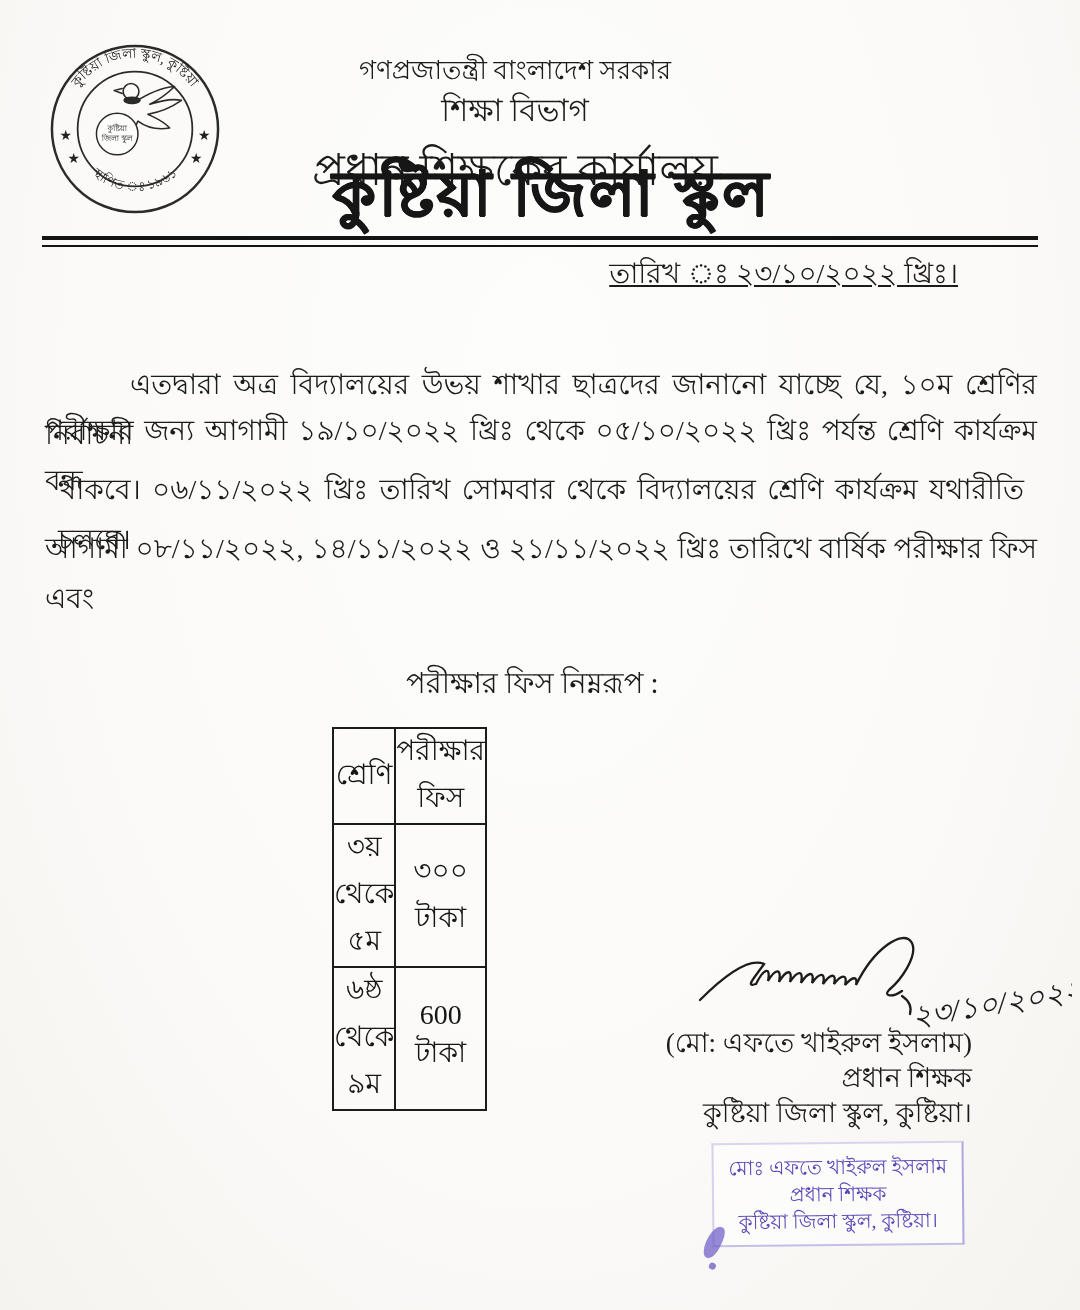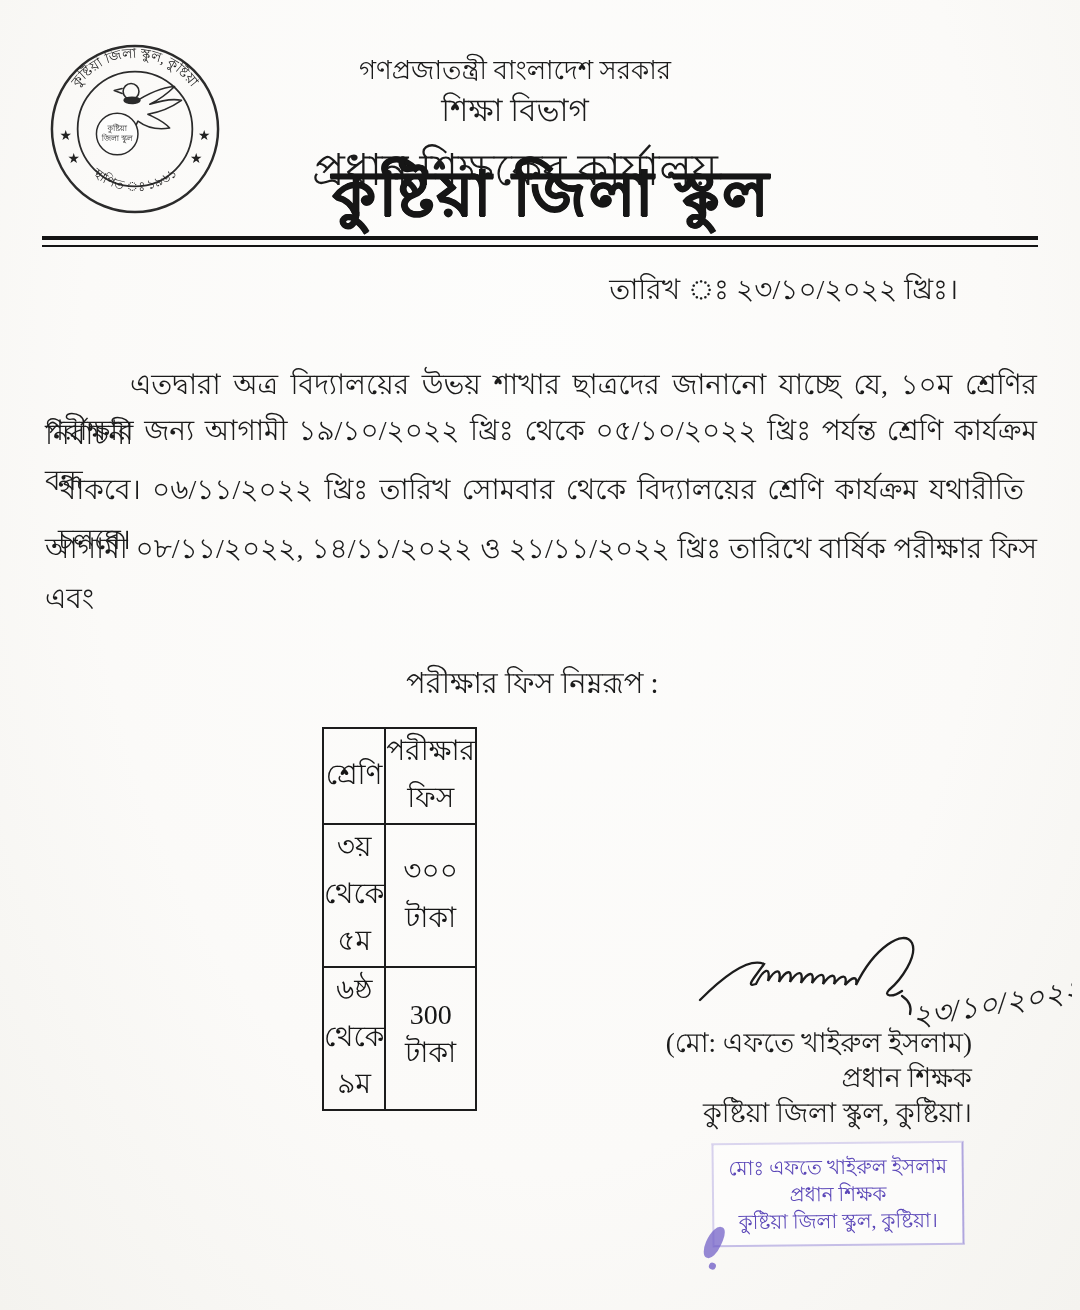--- a/index.html
+++ b/index.html
@@ -24,32 +24,32 @@
     font-size:62px; line-height:76px; font-weight:bold; letter-spacing:3px;
     color:#161616;
     text-shadow: 0.8px 0 0 #161616, -0.8px 0 0 #161616, 0 0.6px 0 #161616;
   }
 
   
   .rule {
     position:absolute; top:236px; left:42px; width:996px; height:5px;
     border-top:4px solid #141414; border-bottom:2px solid #141414;
   }
-  .date-line { position:absolute; top:268px; right:122px; font-size:28px; }
+  .date-line { position:absolute; top:252px; right:122px; font-size:28px;text-decoration:underline; }
 
   
   .body-text { position:absolute; top:360px; left:45px; width:992px; font-size:28px; }
   .bline { height:46px; line-height:50px; text-align:justify; text-align-last:justify; white-space:nowrap0; }
   .bline.first { text-indent:85px; }
   .bline.last  { text-align-last:auto; }
 
   
   .table-title { position:absolute; top:660px; left:406px; font-size:29px; }
   .fees-table {
-    position:absolute; top:727px; left:322px; border-collapse:collapse;
+    position:absolute; top:727px; left:332px; border-collapse:collapse;
     font-size:28px; color:#161616;
   }
   .fees-table th, .fees-table td {
     border:2.5px solid #1c1c1c; text-align:center; font-weight:normal; padding:0;
   }
   .fees-table th { width:0; height:40px; }
   .fees-table td { height:37px; }
   .col-class { width:191px; }
   .col-fee   { width:240px; }
 
@@ -141,21 +141,21 @@
         <th class="col-fee">পরীক্ষার ফিস</th>
       </tr>
     </thead>
     <tbody>
       <tr>
         <td>৩য় থেকে ৫ম</td>
         <td>৩০০ টাকা</td>
       </tr>
       <tr>
         <td>৬ষ্ঠ থেকে ৯ম</td>
-        <td>300 টাকা</td>
+        <td>600 টাকা</td>
       </tr>
     </tbody>
   </table>
 
   <svg class="signature-svg" viewBox="0 0 382 114">
     <g stroke="#1c1c1c" fill="none" stroke-width="2.3" stroke-linecap="round">
       <path d="M10,74 C36,48 60,32 74,38 C66,50 54,62 66,58
                C74,42 81,40 78,55 C85,43 92,41 89,56 C96,44 103,42 100,56
                C107,45 114,43 111,57 C118,46 125,44 122,57 C129,47 136,45 133,58
                C140,48 147,46 144,58 C151,49 158,47 155,59 C162,51 168,49 166,59

